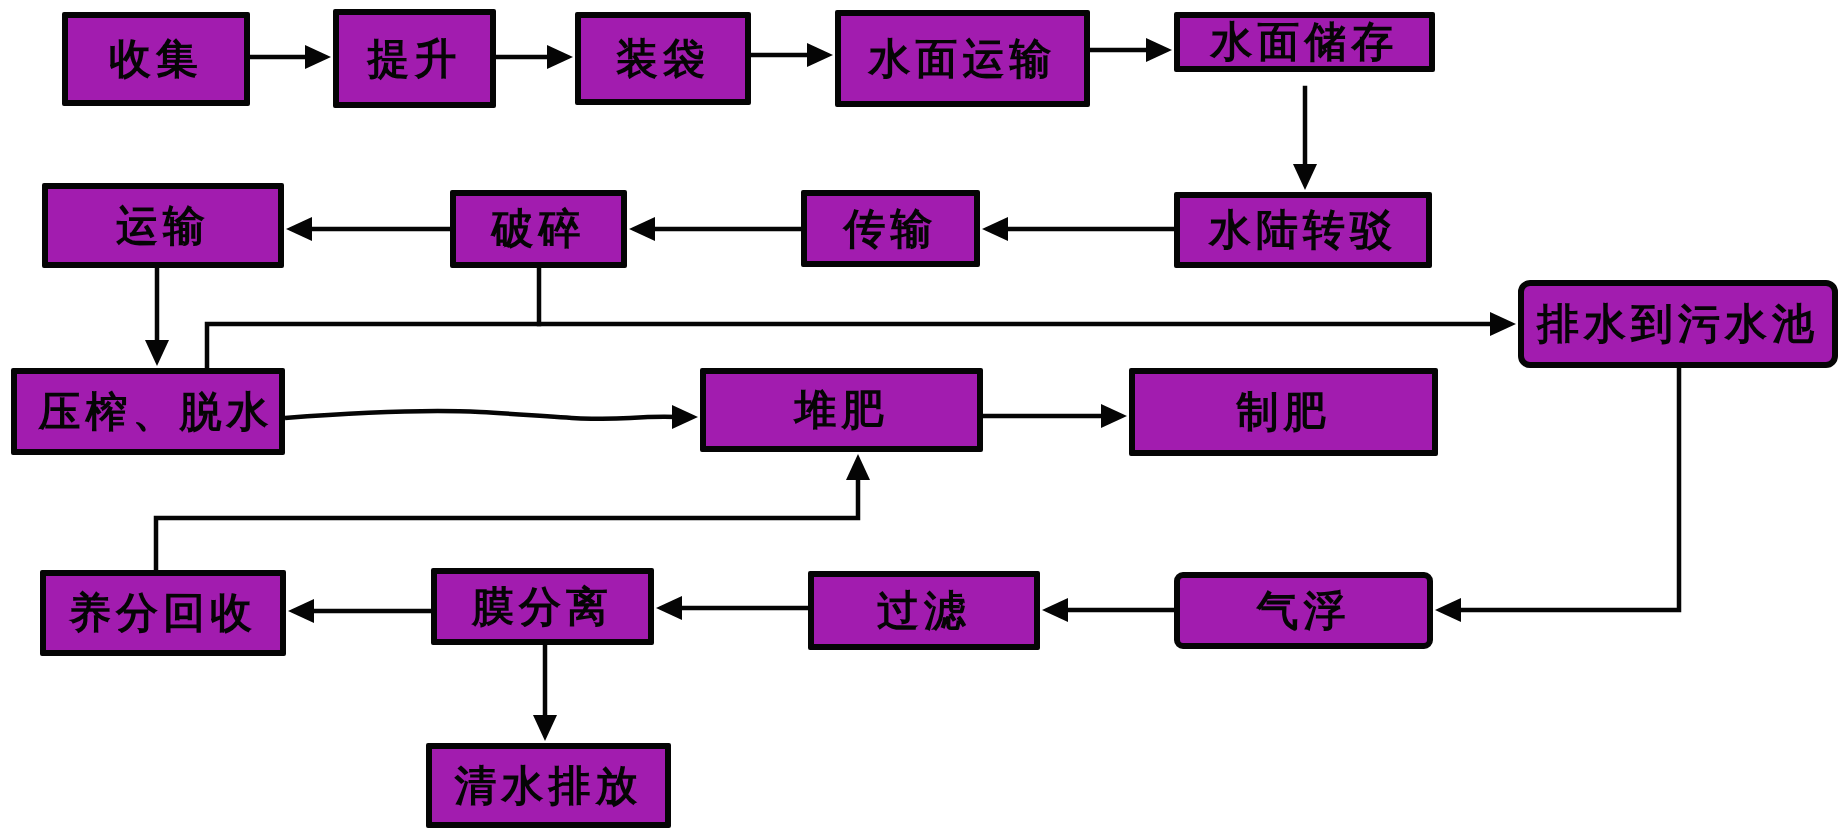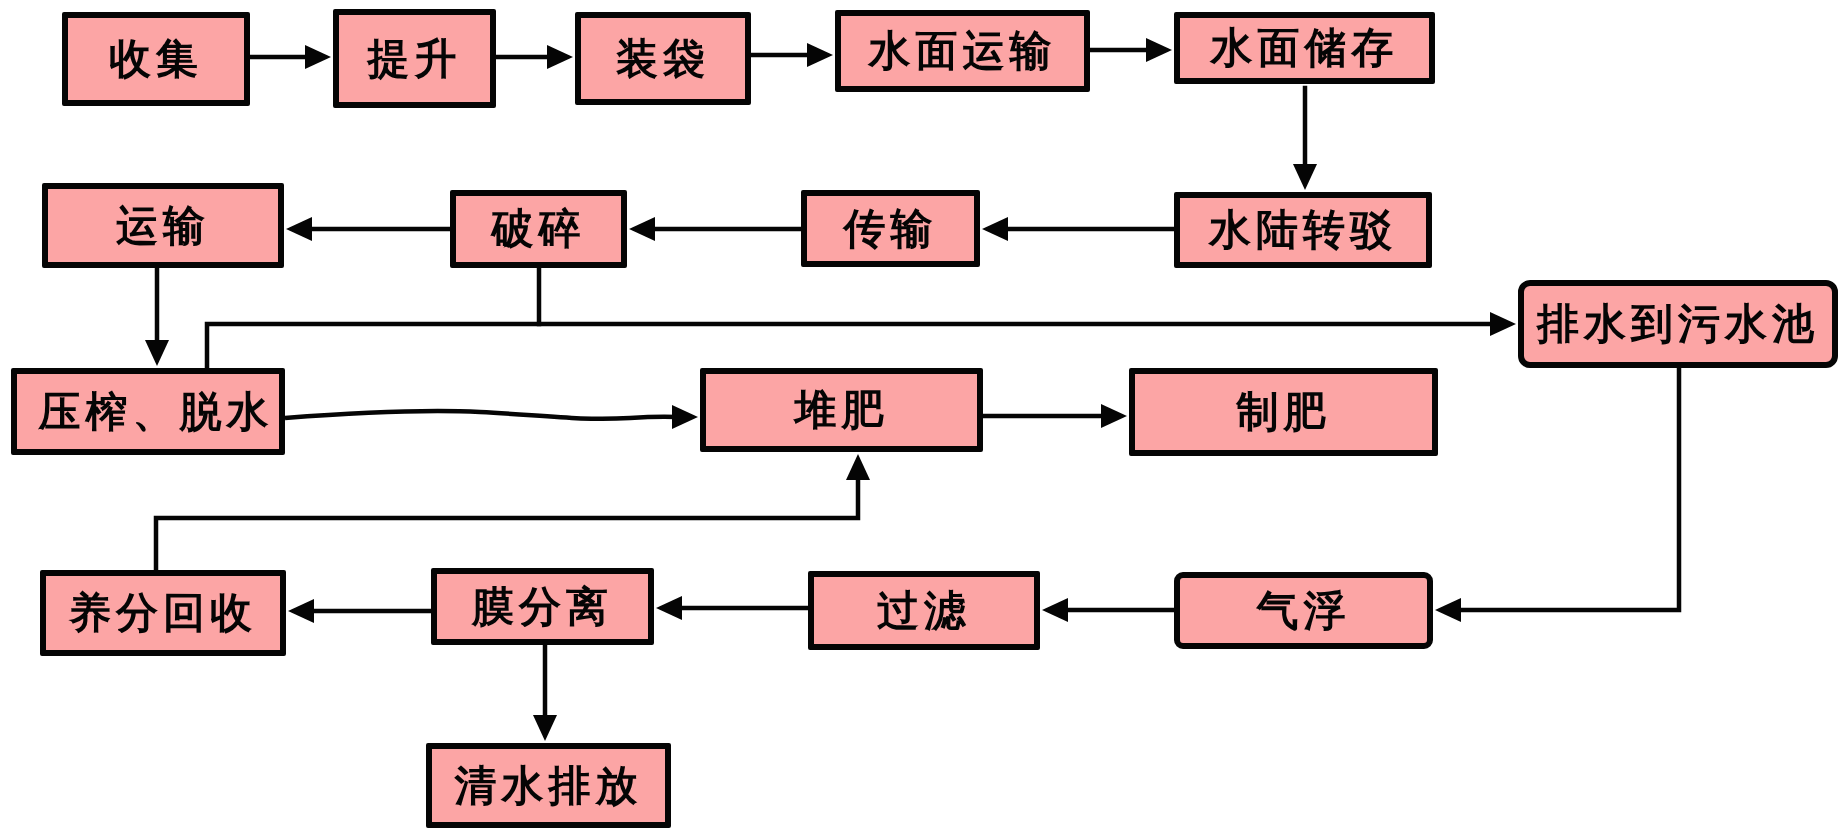--- a/index.html
+++ b/index.html
@@ -19,21 +19,21 @@
     position: absolute;
     left: 0;
     top: 0;
     width: 1845px;
     height: 833px;
   }
   .node {
     position: absolute;
     box-sizing: border-box;
     border: 6px solid #050505;
-    background: #fca5a5;
+    background: #a21caf;
     display: flex;
     align-items: center;
     justify-content: center;
     font-size: 42px;
     font-weight: bold;
     letter-spacing: 5px;
     white-space: nowrap;
     color: #050505;
     border-radius: 2px;
   }
@@ -116,22 +116,22 @@
       </g>
       <g>
         <polyline points="156,570 156,518 858,518 858,476" fill="none" stroke="#050505" stroke-width="4.5" stroke-linejoin="miter" stroke-linecap="square"></polyline>
         <polygon points="858,454 846,480 870,480" fill="#050505"></polygon>
       </g>
     </svg>
   <div id="nodes">
       <div class="node" style="left: 62px; top: 12px; width: 188px; height: 94px;">收集</div>
       <div class="node" style="left: 333px; top: 9px; width: 163px; height: 99px;">提升</div>
       <div class="node" style="left: 575px; top: 12px; width: 176px; height: 93px;">装袋</div>
-      <div class="node" style="left: 835px; top: 10px; width: 255px; height: 82px;">水面运输</div>
-      <div class="node" style="left: 1174px; top: 12px; width: 261px; height: 72px;">水面储存</div>
+      <div class="node" style="left: 835px; top: 10px; width: 255px; height: 97px;">水面运输</div>
+      <div class="node" style="left: 1174px; top: 12px; width: 261px; height: 60px;">水面储存</div>
       <div class="node" style="left: 42px; top: 183px; width: 242px; height: 85px;">运输</div>
       <div class="node" style="left: 450px; top: 190px; width: 177px; height: 78px;">破碎</div>
       <div class="node" style="left: 801px; top: 190px; width: 179px; height: 77px; text-align: right;">传输</div>
       <div class="node" style="left: 1174px; top: 192px; width: 258px; height: 76px;">水陆转驳</div>
       <div class="node" style="left: 1518px; top: 280px; width: 320px; height: 88px; border-radius: 12px;">排水到污水池</div>
       <div class="node" style="left: 11px; top: 368px; width: 274px; height: 87px; padding-left: 16px;">压榨、脱水</div>
       <div class="node" style="left: 700px; top: 368px; width: 283px; height: 84px;">堆肥</div>
       <div class="node" style="left: 1129px; top: 368px; width: 309px; height: 88px;">制肥</div>
       <div class="node" style="left: 40px; top: 570px; width: 246px; height: 86px;">养分回收</div>
       <div class="node" style="left: 431px; top: 568px; width: 223px; height: 77px;">膜分离</div>

